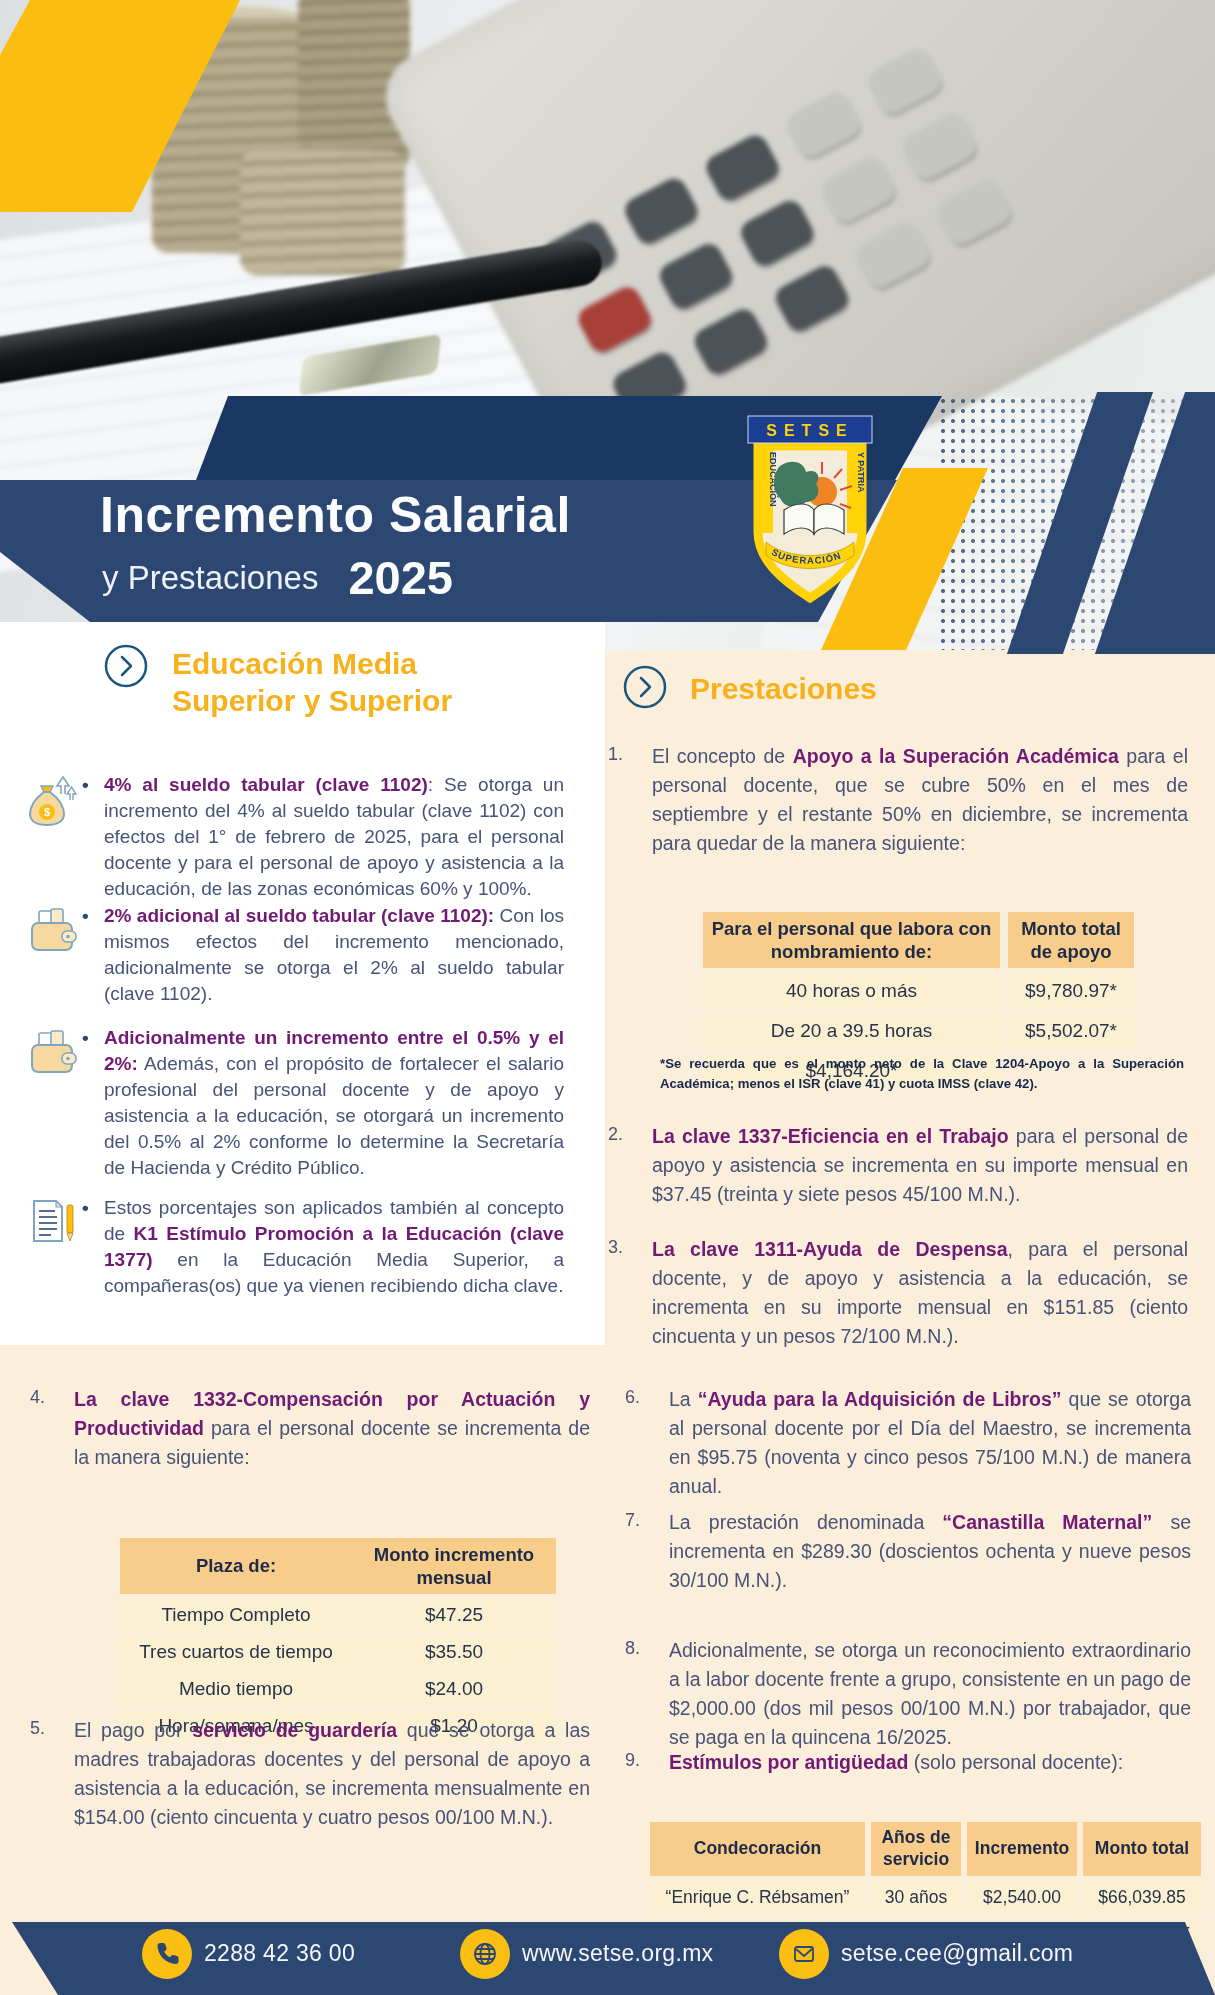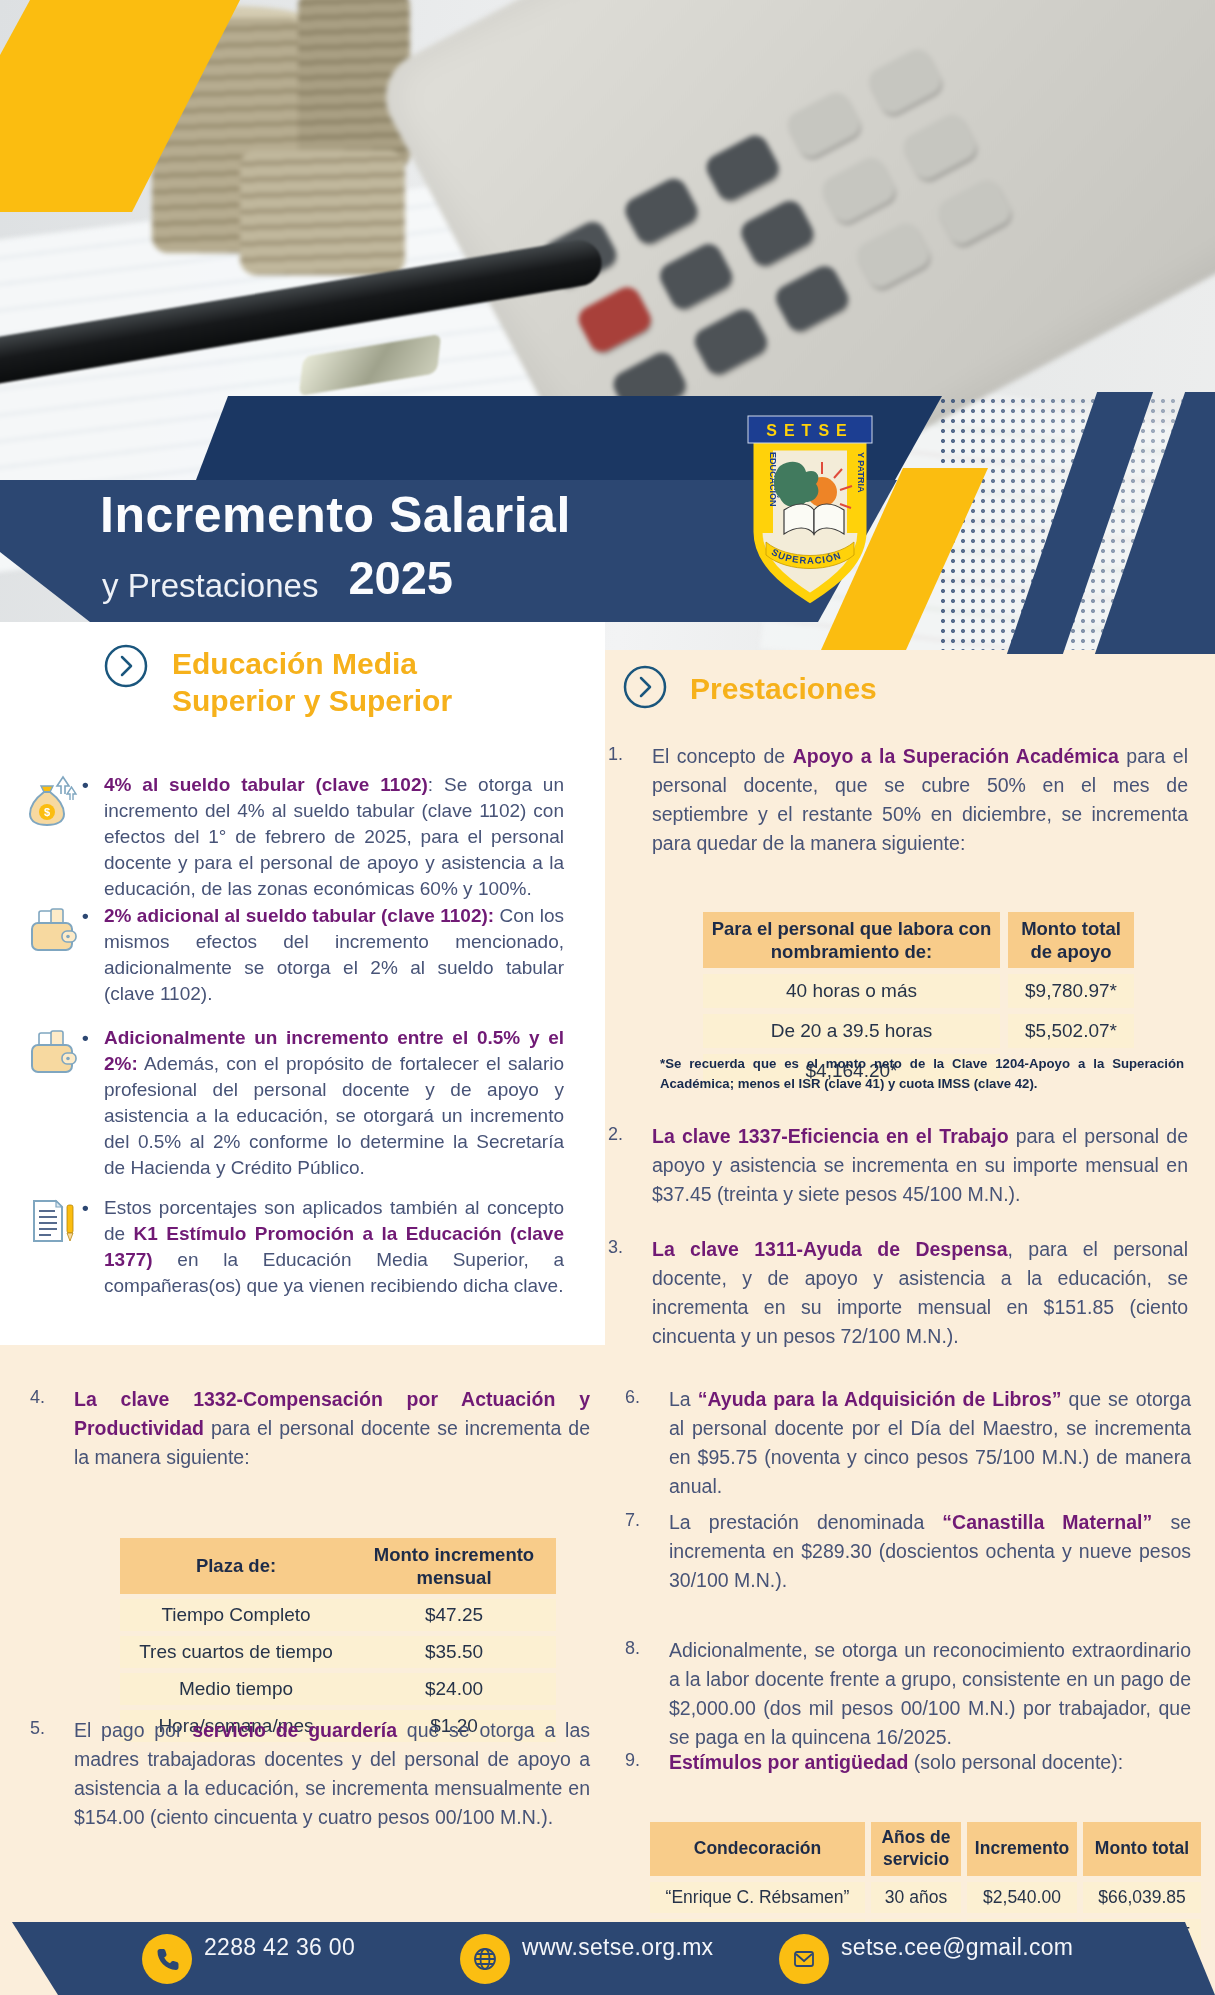--- a/index.html
+++ b/index.html
@@ -54,21 +54,21 @@
   .dots{position:absolute;left:938px;top:396px;width:277px;height:254px;z-index:3;
        background-image:radial-gradient(circle,rgba(44,71,114,.9) 1.8px,transparent 2.3px);
        background-size:10px 10px;
        -webkit-mask-image:linear-gradient(90deg,rgba(0,0,0,.9),rgba(0,0,0,.35));
        mask-image:linear-gradient(90deg,rgba(0,0,0,.9),rgba(0,0,0,.35));}
   .nbar{position:absolute;top:392px;height:262px;background:#2C4772;z-index:3;transform:skewX(-19deg);}
   .nbar.b1{left:1052px;width:56px;}
   .nbar.b2{left:1140px;width:130px;}
   .title-block{position:absolute;left:100px;top:486px;z-index:7;color:#FBFCFE;}
   .title-main{font-size:50px;font-weight:700;letter-spacing:.5px;}
-  .title-sub-row{display:flex;align-items:flex-end;gap:30px;margin-top:6px;margin-left:2px;}
+  .title-sub-row{display:flex;align-items:center;gap:30px;margin-top:6px;margin-left:2px;}
   .title-sub{font-size:33px;font-weight:400;color:#EDF1F7;}
   .title-year{font-size:47px;font-weight:700;}
   .logo{position:absolute;left:742px;top:414px;z-index:8;}
 
   
   .left-panel{position:absolute;left:0;top:622px;width:605px;height:723px;background:#FFFFFF;z-index:2;}
 
   
   .chev-circle{position:absolute;z-index:6;}
   .heading{position:absolute;z-index:6;font-weight:700;color:#F6B11B;font-size:30px;line-height:37px;}
@@ -90,21 +90,21 @@
   .th{background:#F8CC8A;display:flex;align-items:center;justify-content:center;text-align:center;
       font-weight:700;color:#1D2B48;font-size:18.5px;line-height:1.25;padding:2px 8px;box-sizing:border-box;}
   .td{background:#FCF0D2;display:flex;align-items:center;justify-content:center;text-align:center;
       color:#263349;font-size:19px;padding:0 6px;box-sizing:border-box;}
   .footnote{position:absolute;left:660px;top:1054px;width:524px;z-index:6;
       font-size:13.2px;line-height:20px;font-weight:700;color:#16294D;text-align:justify;}
 
   
   .footer{position:absolute;left:0;top:1922px;width:1215px;height:73px;background:#2C4772;z-index:9;
       clip-path:polygon(12px 0,1185px 0,1215px 100%,58px 100%);}
-  .f-item{position:absolute;top:12px;height:55px;display:flex;align-items:flex-start;gap:12px;}
+  .f-item{position:absolute;top:4px;height:55px;display:flex;align-items:center;gap:12px;}
   .f-icon{width:50px;height:50px;border-radius:50%;background:#FBBE12;display:flex;align-items:center;justify-content:center;}
   .f-text{color:#F4F6FA;font-size:23px;letter-spacing:.3px;}
 </style>
 </head>
 <body>
 
 <div class="poster">
 
   <div class="hero">
     <div class="photo-blur">

